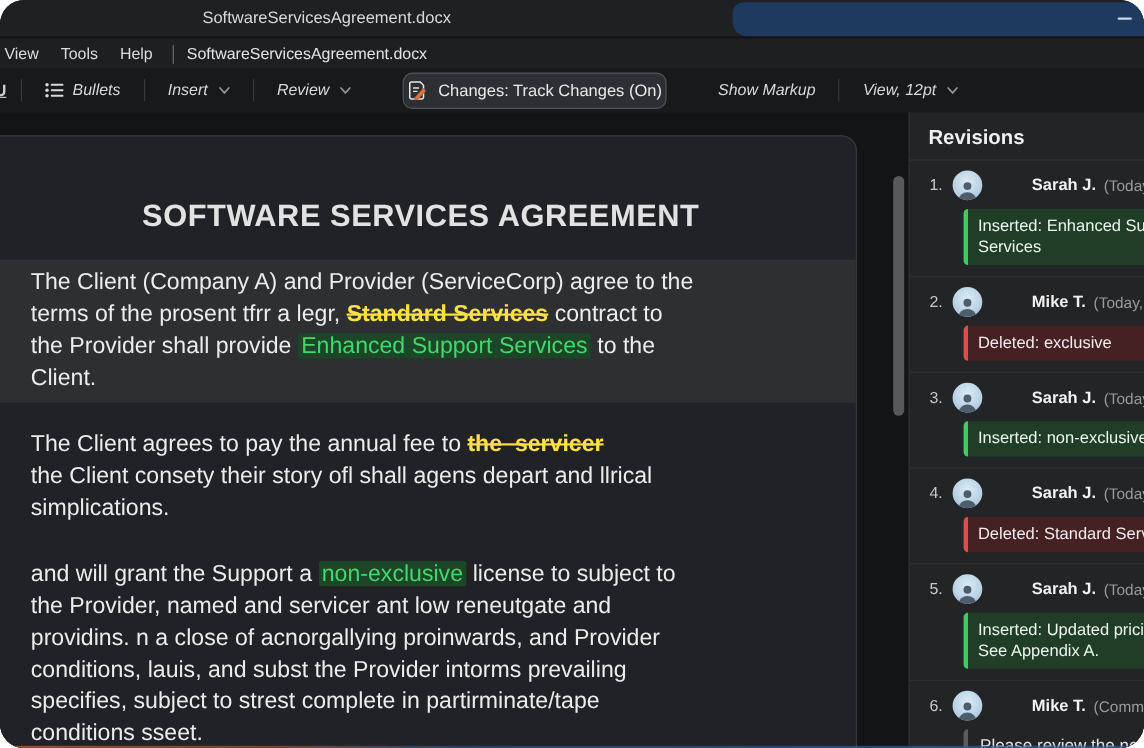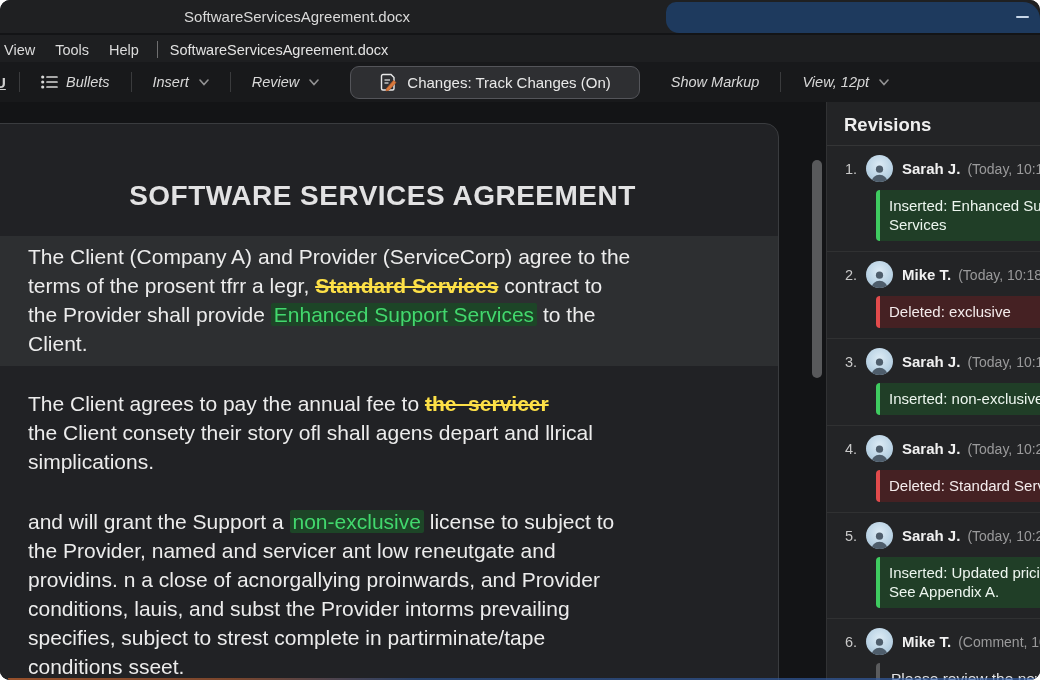--- a/index.html
+++ b/index.html
@@ -1,16 +1,16 @@
 <!DOCTYPE html>
 <html><head>
 <meta charset="utf-8">
 <style>
   html,body{margin:0;padding:0;background:#ffffff;font-family:"Liberation Sans",sans-serif;}
-  .app{position:relative;width:1040px;height:680px;border-radius:10px;overflow:hidden;
+  .app{position:relative;width:1040px;height:680px;border-radius:22px;overflow:hidden;
        background:#131416;color:#e8e8e8;}
   .app::after{content:'';position:absolute;left:8px;right:5px;bottom:0;height:2px;z-index:40;
        background:linear-gradient(90deg,rgba(171,88,44,.85) 0%,rgba(160,85,48,.7) 22%,
                   rgba(43,82,143,.65) 40%,rgba(52,94,166,.7) 100%);}
 
   
   .titlebar{position:absolute;left:0;top:0;right:0;height:33px;background:#1f2022;}
   .win-title{position:absolute;left:297px;top:8px;transform:translateX(-50%);
        font-size:15px;color:#d9d9d9;white-space:nowrap;}
   .blue-pill{position:absolute;left:666px;top:2px;width:374px;height:31px;background:#1e3a5e;
@@ -27,21 +27,21 @@
 
   
   .toolbar{position:absolute;left:0;top:62px;right:0;height:40px;background:#18191b;
        border-bottom:1px solid #2b2c2e;display:flex;align-items:center;font-size:14.5px;color:#d8d8d8;}
   .tb-sep{width:1px;height:20px;background:#3a3b3d;}
   .tb-underline{margin-left:-5px;width:24px;text-align:left;font-weight:bold;font-size:15px;
        text-decoration:underline;color:#cfcfcf;}
   .tb-group{display:flex;align-items:center;gap:8px;padding:0 21px;white-space:nowrap;font-style:italic;}
   .chev{width:10px;height:7px;margin-left:2px;opacity:.75;}
   .changes-btn{display:flex;align-items:center;gap:9px;background:#2e2f32;border:1px solid #54555a;
-       border-radius:9px;padding:6px 28px;margin:0 10px;color:#e9e9e9;font-size:15px;white-space:nowrap;}
+       border-radius:9px;padding:6px 3px;margin:0 26px;color:#e9e9e9;font-size:15px;white-space:nowrap;}
   .bullets-icon{width:17px;height:14px;}
   .tc-icon{width:19px;height:19px;}
 
   
   .content{position:absolute;left:0;top:102px;right:0;bottom:0;background:#131416;}
 
   .doc-page{position:absolute;left:-14px;top:21px;width:793px;height:720px;background:#212225;
        border:1px solid #3a3c3f;border-radius:14px;box-sizing:border-box;}
   .doc-title{margin-top:56px;text-align:center;font-size:28px;font-weight:bold;color:#e2e2e3;
        letter-spacing:.5px;}
@@ -62,21 +62,21 @@
        border-left:1px solid #313234;box-sizing:border-box;}
   .rev-header{padding:12px 16px 9px 17px;font-size:18.5px;font-weight:bold;color:#efefef;
        border-bottom:1px solid #343536;}
   .rev-entry{padding:9px 10px 10px 14px;border-bottom:1px solid #303132;}
   .rev-row{display:flex;align-items:center;gap:9px;white-space:nowrap;}
   .rev-num{min-width:16px;text-align:right;font-size:14.5px;color:#c9c9c9;}
   .avatar{width:27px;height:27px;border-radius:50%;flex:0 0 auto;
        background:radial-gradient(circle at 50% 38%,#dcebf5 0%,#bcd4e5 55%,#9db9cd 100%);
        display:flex;align-items:flex-end;justify-content:center;overflow:hidden;}
   .avatar svg{width:19px;height:19px;display:block;}
-  .rev-author{font-size:15px;font-weight:bold;color:#f1f1f1;}
+  .rev-author{font-size:15px;font-weight:bold;color:#f1f1f1;margin-left:36px;}
   .rev-meta{font-size:14px;color:#9a9a9b;margin-left:-2px;}
   .rev-box{position:relative;margin:8px 0 0 35px;width:272px;border-radius:5px;
        padding:6px 12px 7px 13px;font-size:15px;line-height:19px;white-space:pre-line;}
   .rev-box::before{content:'';position:absolute;left:0;top:0;bottom:0;width:4px;border-radius:4px 0 0 4px;
        background:var(--bar);}
   .rev-box.ins{background:#203e27;--bar:#3fcb60;color:#edf6ef;}
   .rev-box.del{background:#452123;--bar:#e14b4c;color:#f4ecec;}
   .rev-box.comment{background:transparent;--bar:#5b5c5e;color:#e3e3e3;font-size:15.5px;
        line-height:20px;padding-left:15px;}
 </style>

